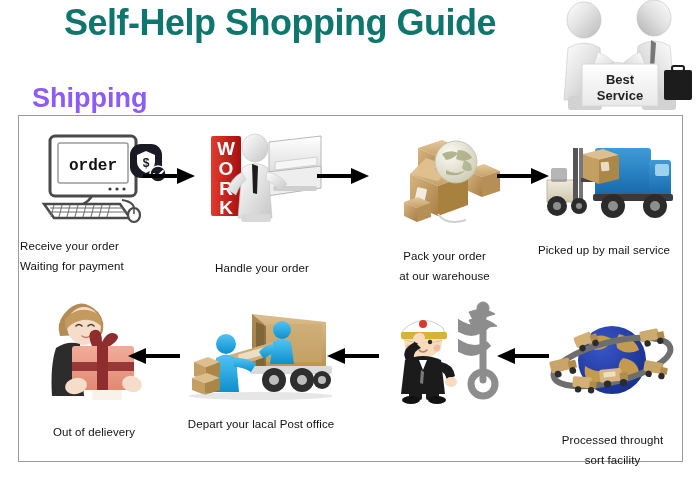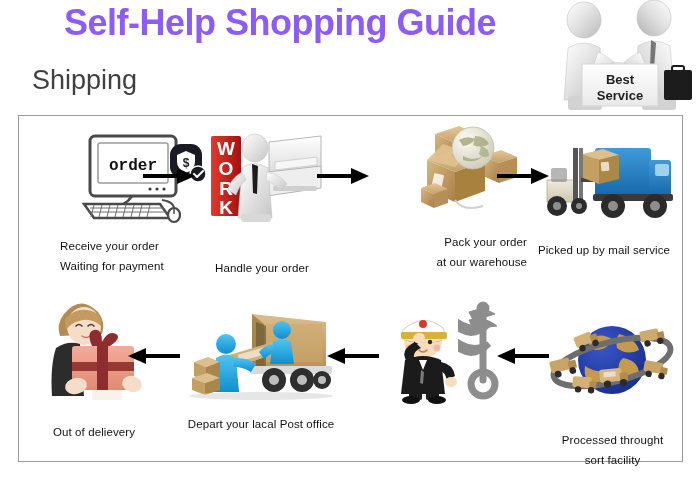--- a/index.html
+++ b/index.html
@@ -21,30 +21,30 @@
 
   
   .title {
     position: absolute;
     left: 0; top: 2px;
     width: 560px;
     text-align: center;
     font-size: 36px;
     font-weight: bold;
     letter-spacing: -0.5px;
-    color: #8b5cf6;
+    color: #0f766e;
     line-height: 42px;
     white-space: nowrap;
   }
   .subtitle {
     position: absolute;
-    left: 32px; top: 64px;
+    left: 32px; top: 82px;
     font-size: 27px;
-    font-weight: normal;
-    color: #404040;
+    font-weight: bold;
+    color: #8b5cf6;
     line-height: 32px;
   }
 
   
   .badge {
     position: absolute;
     left: 548px; top: 0px;
     width: 148px; height: 112px;
   }
   .badge svg { display: block; }
@@ -129,21 +129,21 @@
       <rect x="124" y="66" width="12" height="5" rx="2" fill="none" stroke="#1c1c1c" stroke-width="2"></rect>
 
       <rect x="34" y="64" width="76" height="42" rx="1" fill="url(#gSign)" stroke="#d6d6d6" stroke-width="1"></rect>
       <text x="72" y="84" text-anchor="middle" font-family="Liberation Sans, sans-serif" font-size="13" font-weight="bold" fill="#222222">Best</text>
       <text x="72" y="100" text-anchor="middle" font-family="Liberation Sans, sans-serif" font-size="13" font-weight="bold" fill="#222222">Service</text>
     </svg>
   </div>
 
   <div class="frame"></div>
 
-  <div class="step" style="left:14px; top:132px; width:170px;margin-left:40px;">
+  <div class="step" style="left:14px; top:132px; width:170px;">
     <div class="art">
       <svg width="130" height="92" viewBox="0 0 130 92">
 
         <rect x="16" y="4" width="86" height="60" rx="5" fill="#ffffff" stroke="#4a4a4a" stroke-width="3"></rect>
         <rect x="24" y="11" width="70" height="40" rx="2" fill="#ffffff" stroke="#9a9a9a" stroke-width="1.5"></rect>
         <text x="59" y="38" text-anchor="middle" font-family="Liberation Mono, monospace" font-size="16" font-weight="bold" fill="#111111">order</text>
         <circle cx="76" cy="57" r="1.6" fill="#3a3a3a"></circle>
         <circle cx="83" cy="57" r="1.6" fill="#3a3a3a"></circle>
         <circle cx="90" cy="57" r="1.6" fill="#3a3a3a"></circle>
 
@@ -229,21 +229,21 @@
     </div>
     <div class="cap" style="margin-top:28px;">Handle your order</div>
   </div>
 
   <div class="arrow" style="left:317px; top:165px;">
     <svg width="52" height="22" viewBox="0 0 52 22">
       <path d="M0 9 h34 v-6 l18 8 l-18 8 v-6 h-34 z" fill="#000000"></path>
     </svg>
   </div>
 
-  <div class="step" style="left:362px; top:116px; width:165px;text-align:right;">
+  <div class="step" style="left:362px; top:130px; width:165px;">
     <div class="art">
       <svg width="130" height="100" viewBox="0 0 130 100">
         <defs>
           <linearGradient id="gBox" x1="0" y1="0" x2="1" y2="1">
             <stop offset="0" stop-color="#d8b581"></stop>
             <stop offset="1" stop-color="#a87f47"></stop>
           </linearGradient>
           <linearGradient id="gBoxTop" x1="0" y1="0" x2="0" y2="1">
             <stop offset="0" stop-color="#e6c79a"></stop>
             <stop offset="1" stop-color="#c3a068"></stop>

